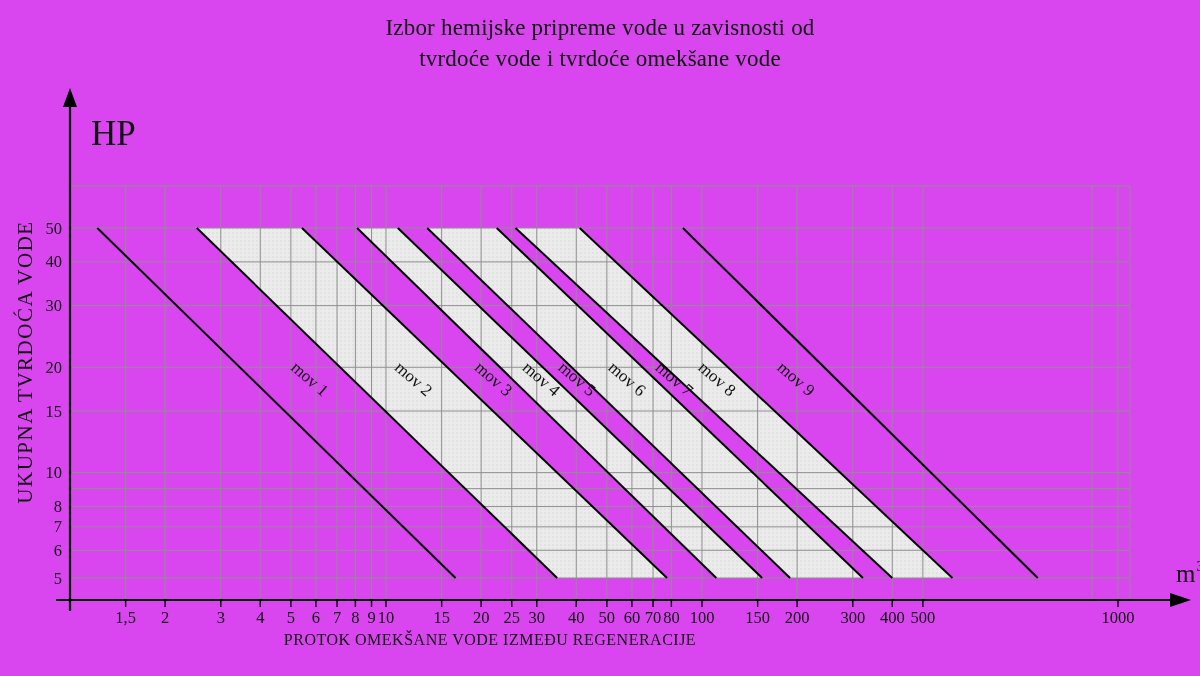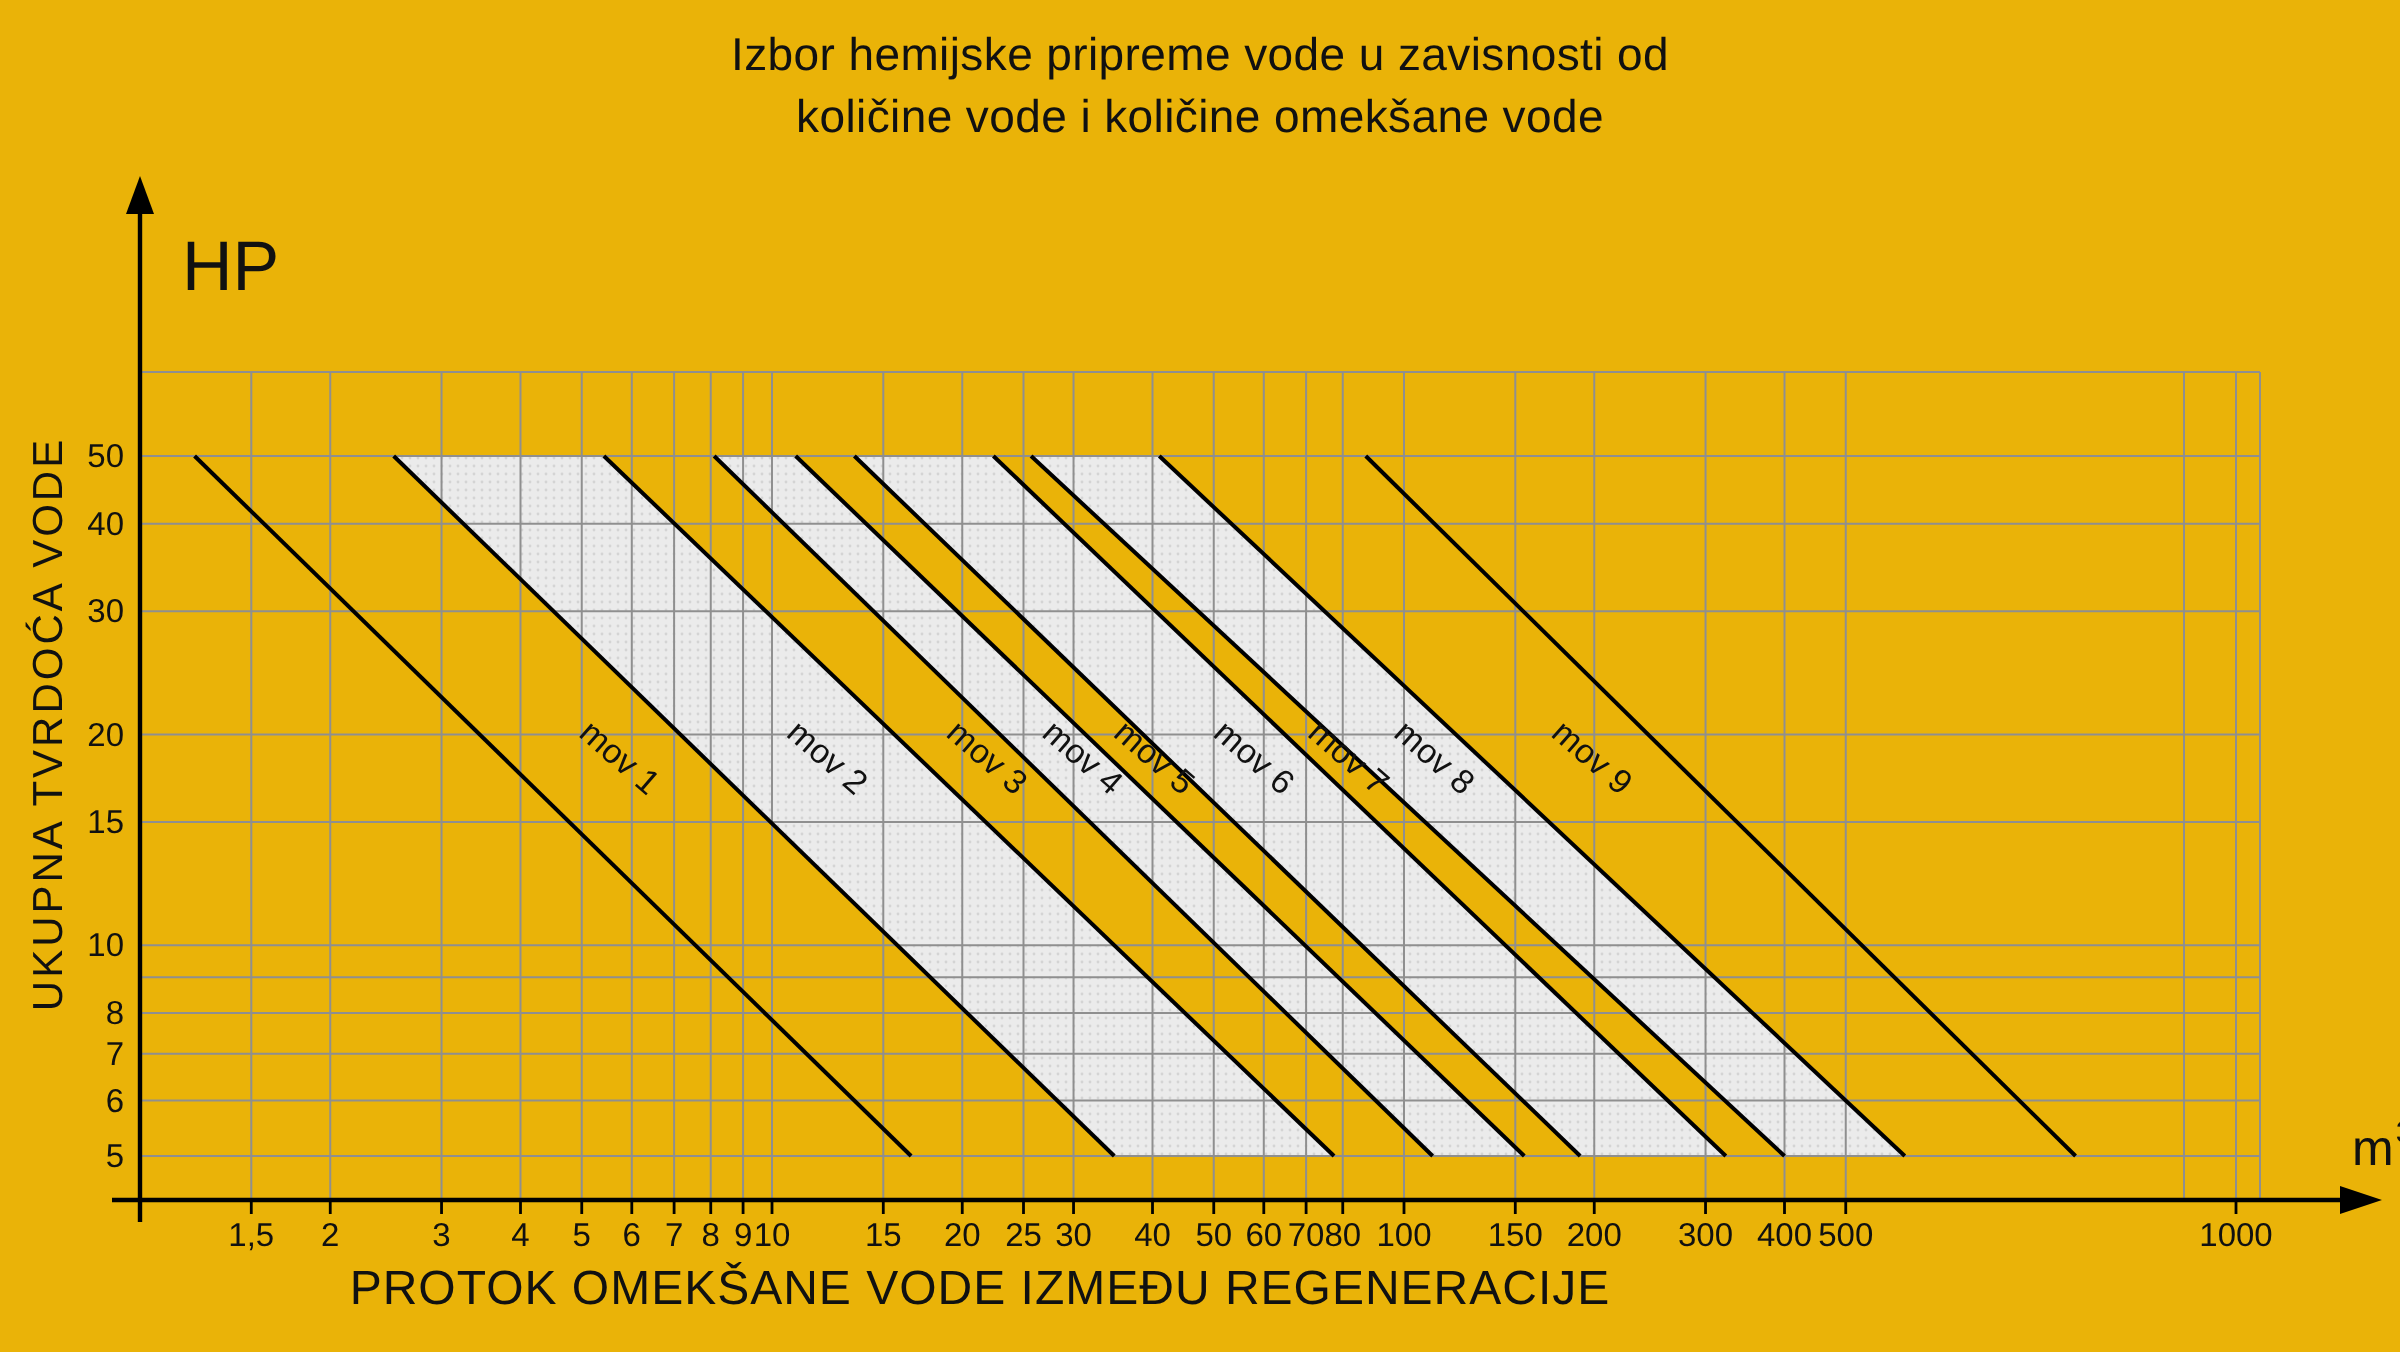--- a/index.html
+++ b/index.html
@@ -1,48 +1,48 @@
 <!DOCTYPE html>
 <html><head>
 <meta charset="utf-8">
 <style>
   html,body{margin:0;padding:0;background:#fff;}
   .stage{
-    position:relative;width:1200px;height:676px;background:#eab308;overflow:hidden;
-    font-family:Liberation Sans, sans-serif;color:#111;
+    position:relative;width:1200px;height:676px;background:#d946ef;overflow:hidden;
+    font-family:Liberation Serif, serif;color:#111;
   }
   .title{
     position:absolute;top:12px;left:0;width:1200px;text-align:center;
     font-size:23px;line-height:31px;color:#111;letter-spacing:0.2px;
   }
   .hp{
     position:absolute;left:91px;top:114px;font-size:35px;color:#111;
   }
   .ytitle{
     position:absolute;left:25px;top:362px;transform:translate(-50%,-50%) rotate(-90deg);
     white-space:nowrap;font-size:21px;letter-spacing:1.5px;color:#111;
   }
   .xtitle{
     position:absolute;top:631px;left:0;width:980px;text-align:center;
-    font-size:24px;letter-spacing:0.5px;color:#111;
+    font-size:16px;letter-spacing:0.5px;color:#111;
   }
   .munit{
     position:absolute;left:1176px;top:560px;font-size:25px;color:#111;
   }
   .munit sup{font-size:15px;position:relative;top:-2px;left:1px;}
   svg.chart{position:absolute;left:0;top:0;}
 </style>
 </head>
 <body>
 
 <div class="stage">
 
   <div class="title">
     <div>Izbor hemijske pripreme vode u zavisnosti od</div>
-    <div>količine vode i količine omekšane vode</div>
+    <div>tvrdoće vode i tvrdoće omekšane vode</div>
   </div>
 
   <div class="hp">HP</div>
 
   <div class="ytitle">UKUPNA TVRDOĆA VODE</div>
 
   <div class="xtitle">PROTOK OMEKŠANE VODE IZMEĐU REGENERACIJE</div>
 
   <div class="munit"><span>m</span><sup>3</sup></div>
 

